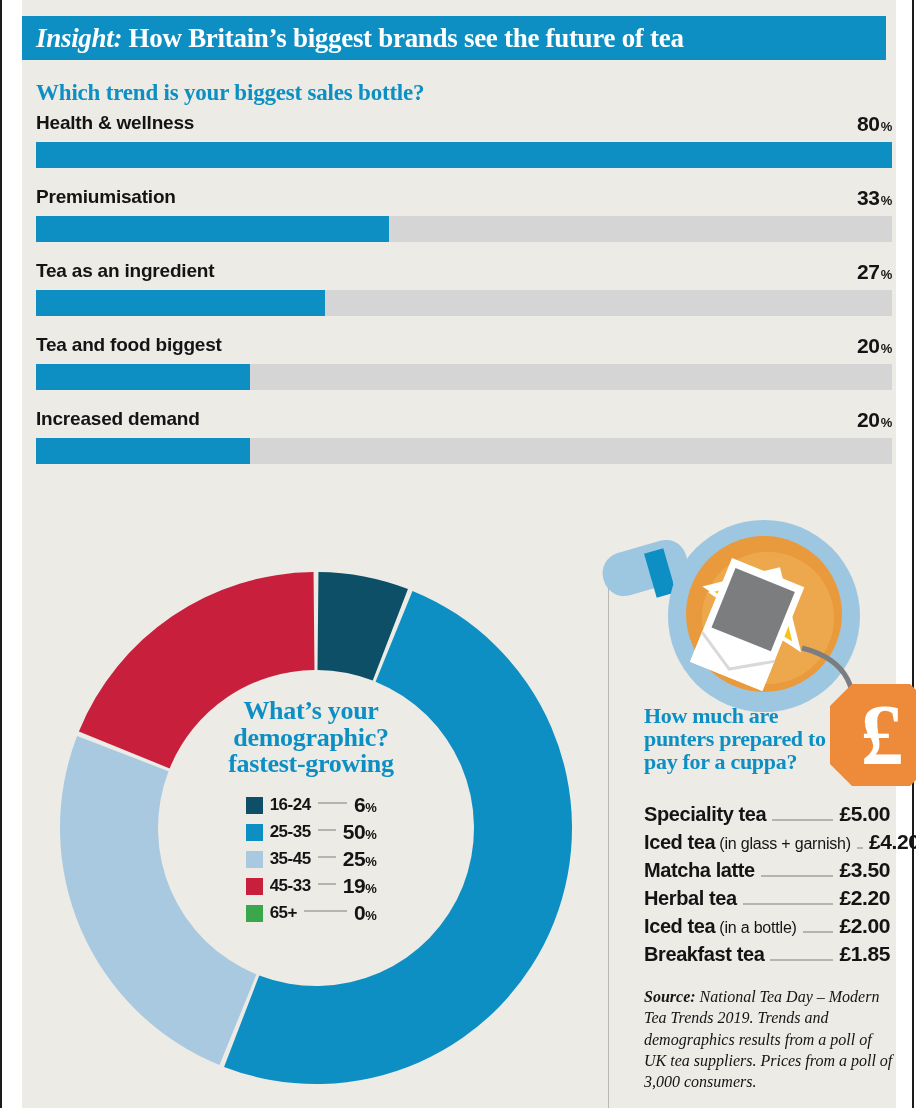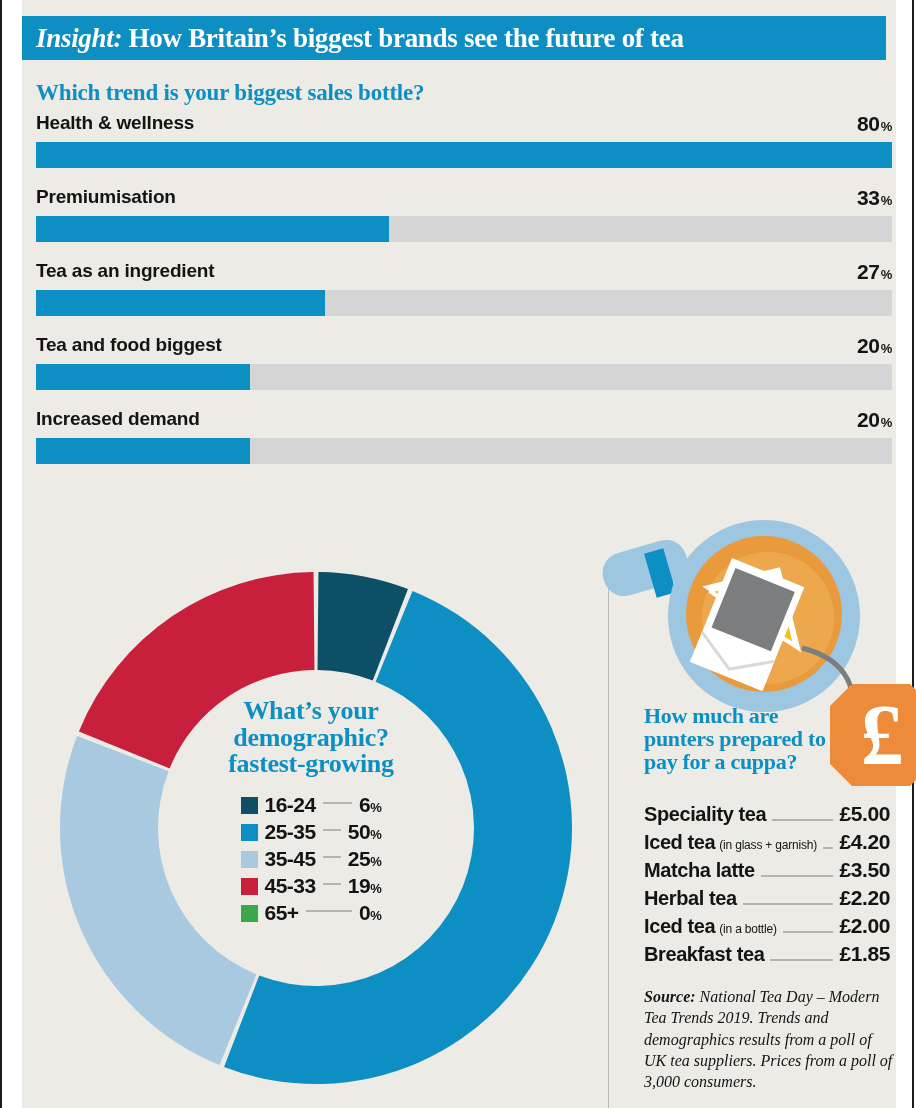--- a/index.html
+++ b/index.html
@@ -179,21 +179,21 @@
     align-items: center;
     height: 27px;
   }
   .swatch {
     width: 17px;
     height: 17px;
     flex: 0 0 17px;
     margin-right: 7px;
   }
   .legend-label {
-    font-size: 21px;
+    font-size: 17px;
     font-weight: bold;
     color: #141414;
     letter-spacing: -0.5px;
     white-space: nowrap;
   }
   .leader {
     flex: 1 1 auto;
     border-bottom: 2px solid #b5b4af;
     margin: 0 7px 5px 7px;
     min-width: 18px;
@@ -259,21 +259,21 @@
     height: 28px;
   }
   .price-name {
     font-size: 20px;
     font-weight: bold;
     color: #141414;
     white-space: nowrap;
     letter-spacing: -0.4px;
   }
   .price-note {
-    font-size: 12px;
+    font-size: 16px;
     font-weight: normal;
     color: #141414;
     margin-left: 4px;
     white-space: nowrap;
     letter-spacing: -0.2px;
   }
   .price-leader {
     flex: 1 1 auto;
     border-bottom: 2px solid #b5b4af;
     margin: 0 6px 5px 6px;

